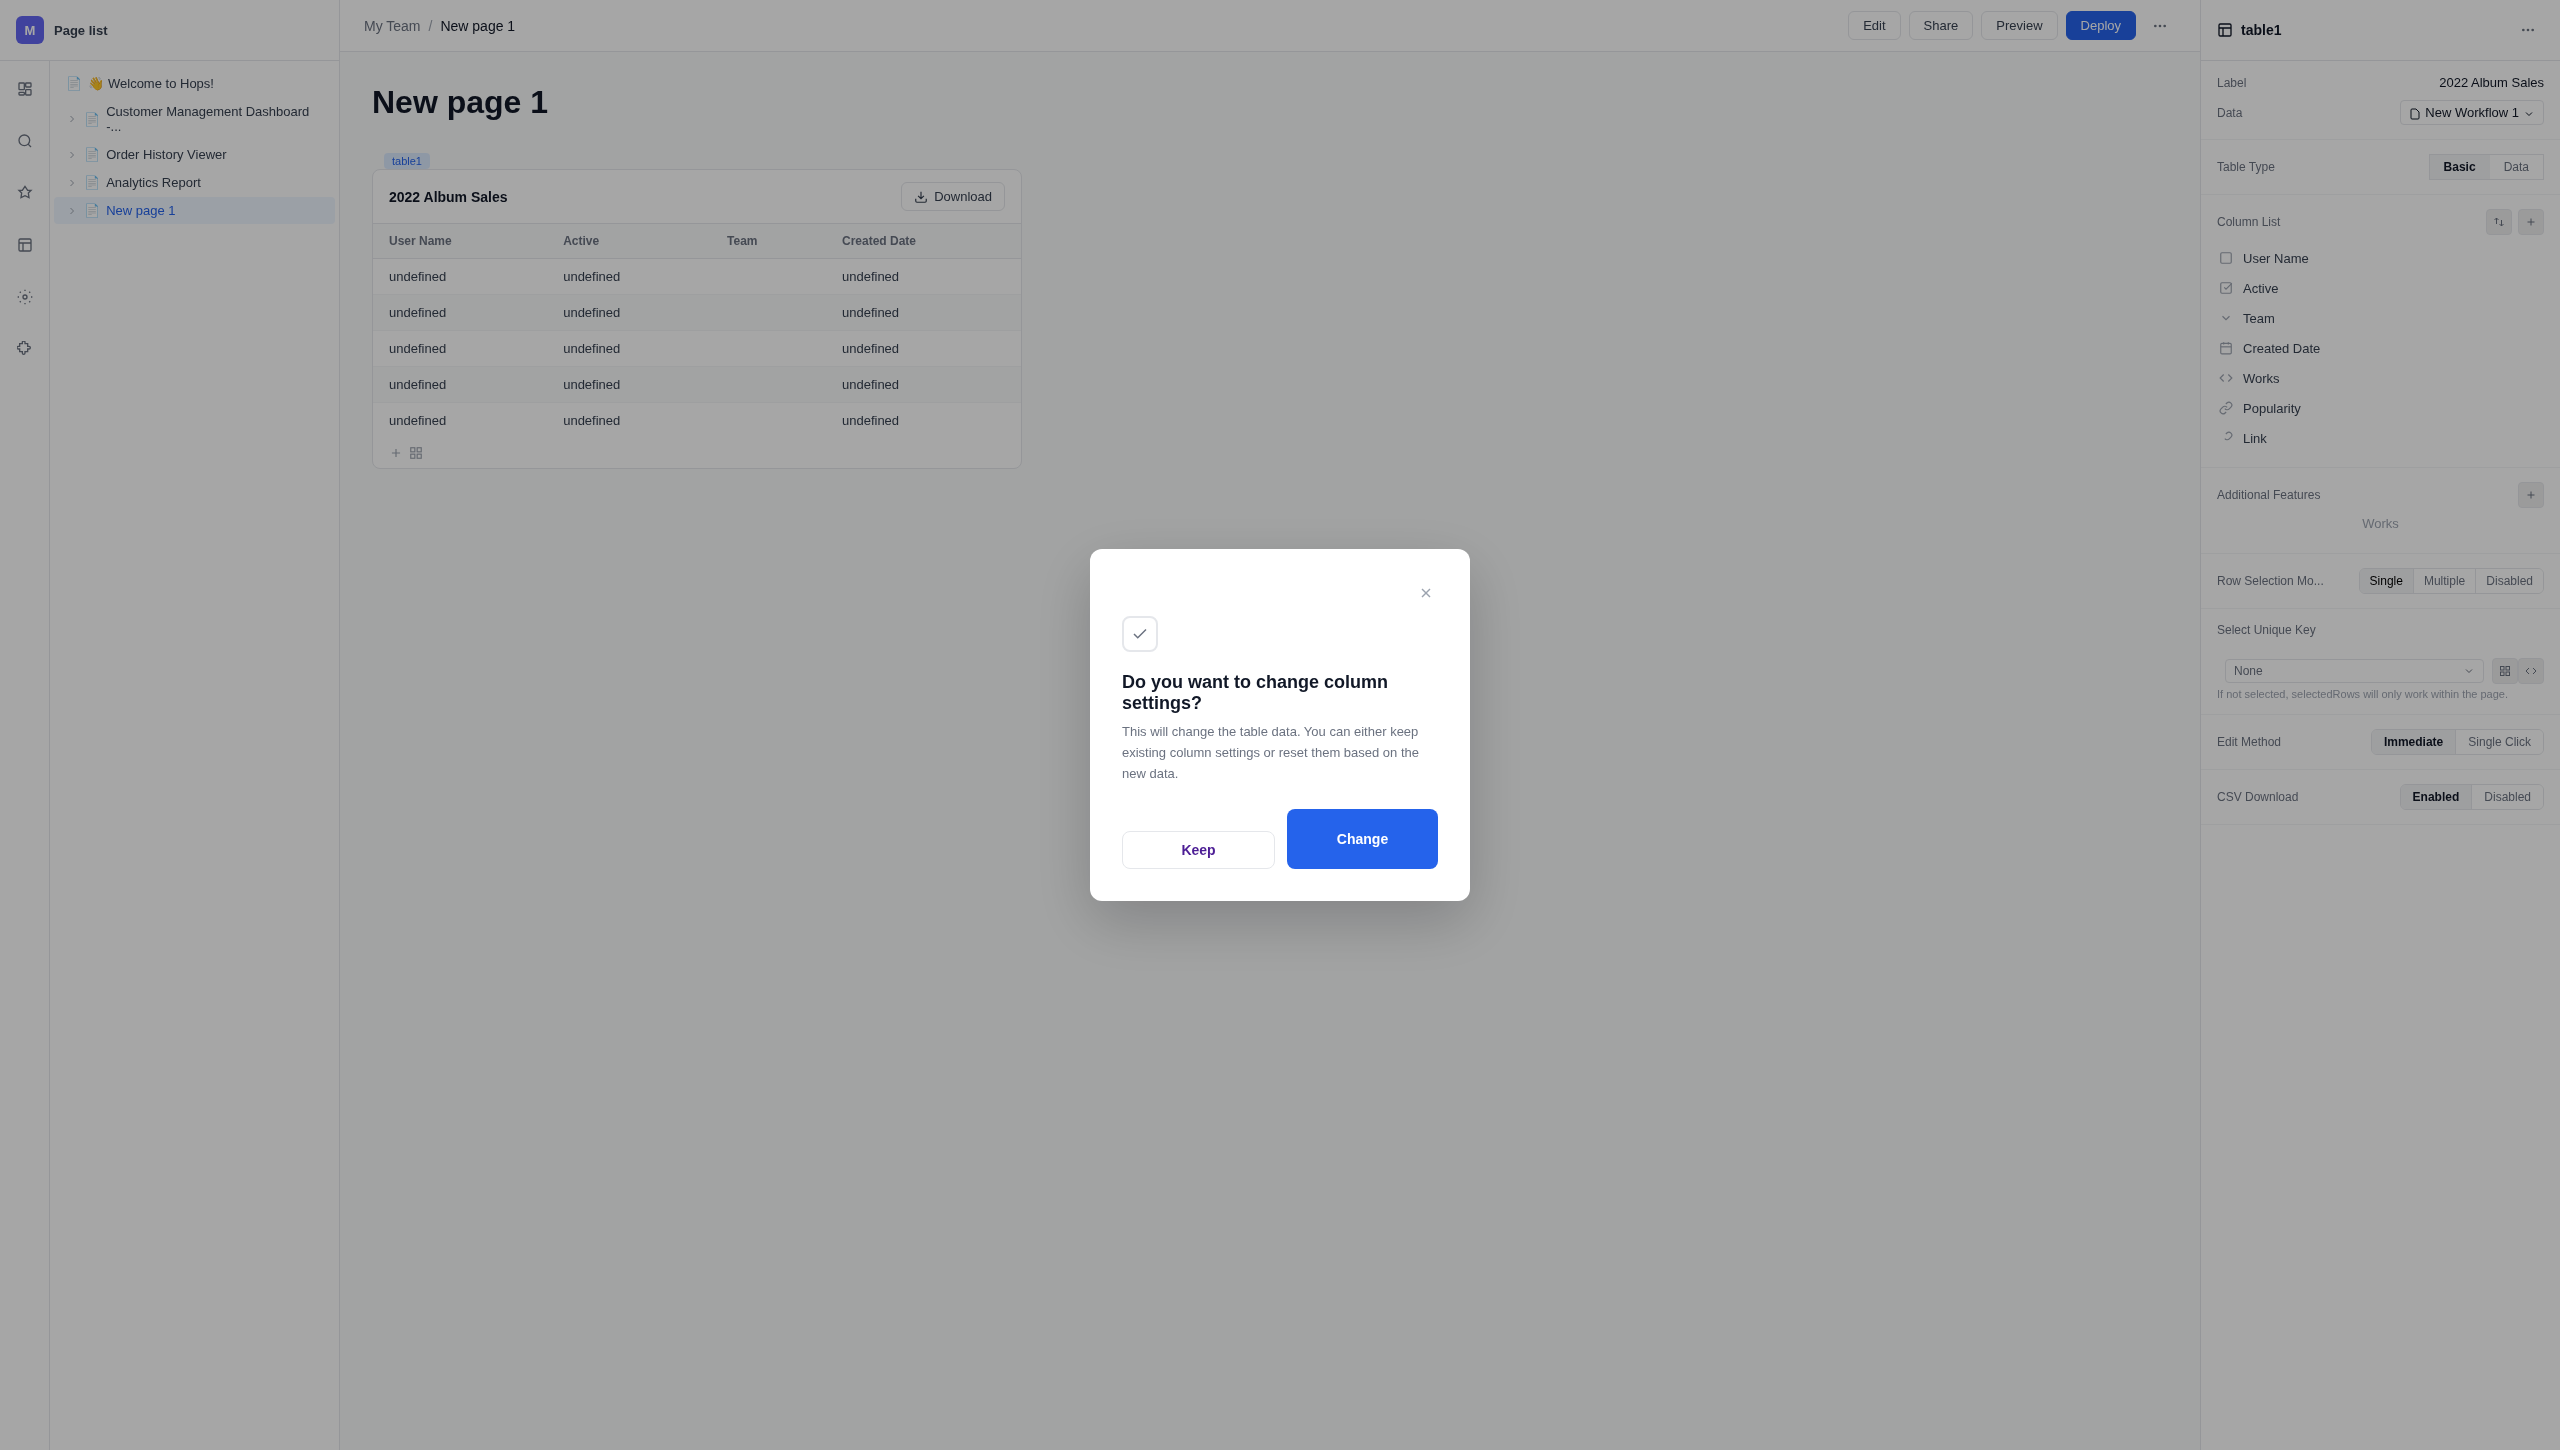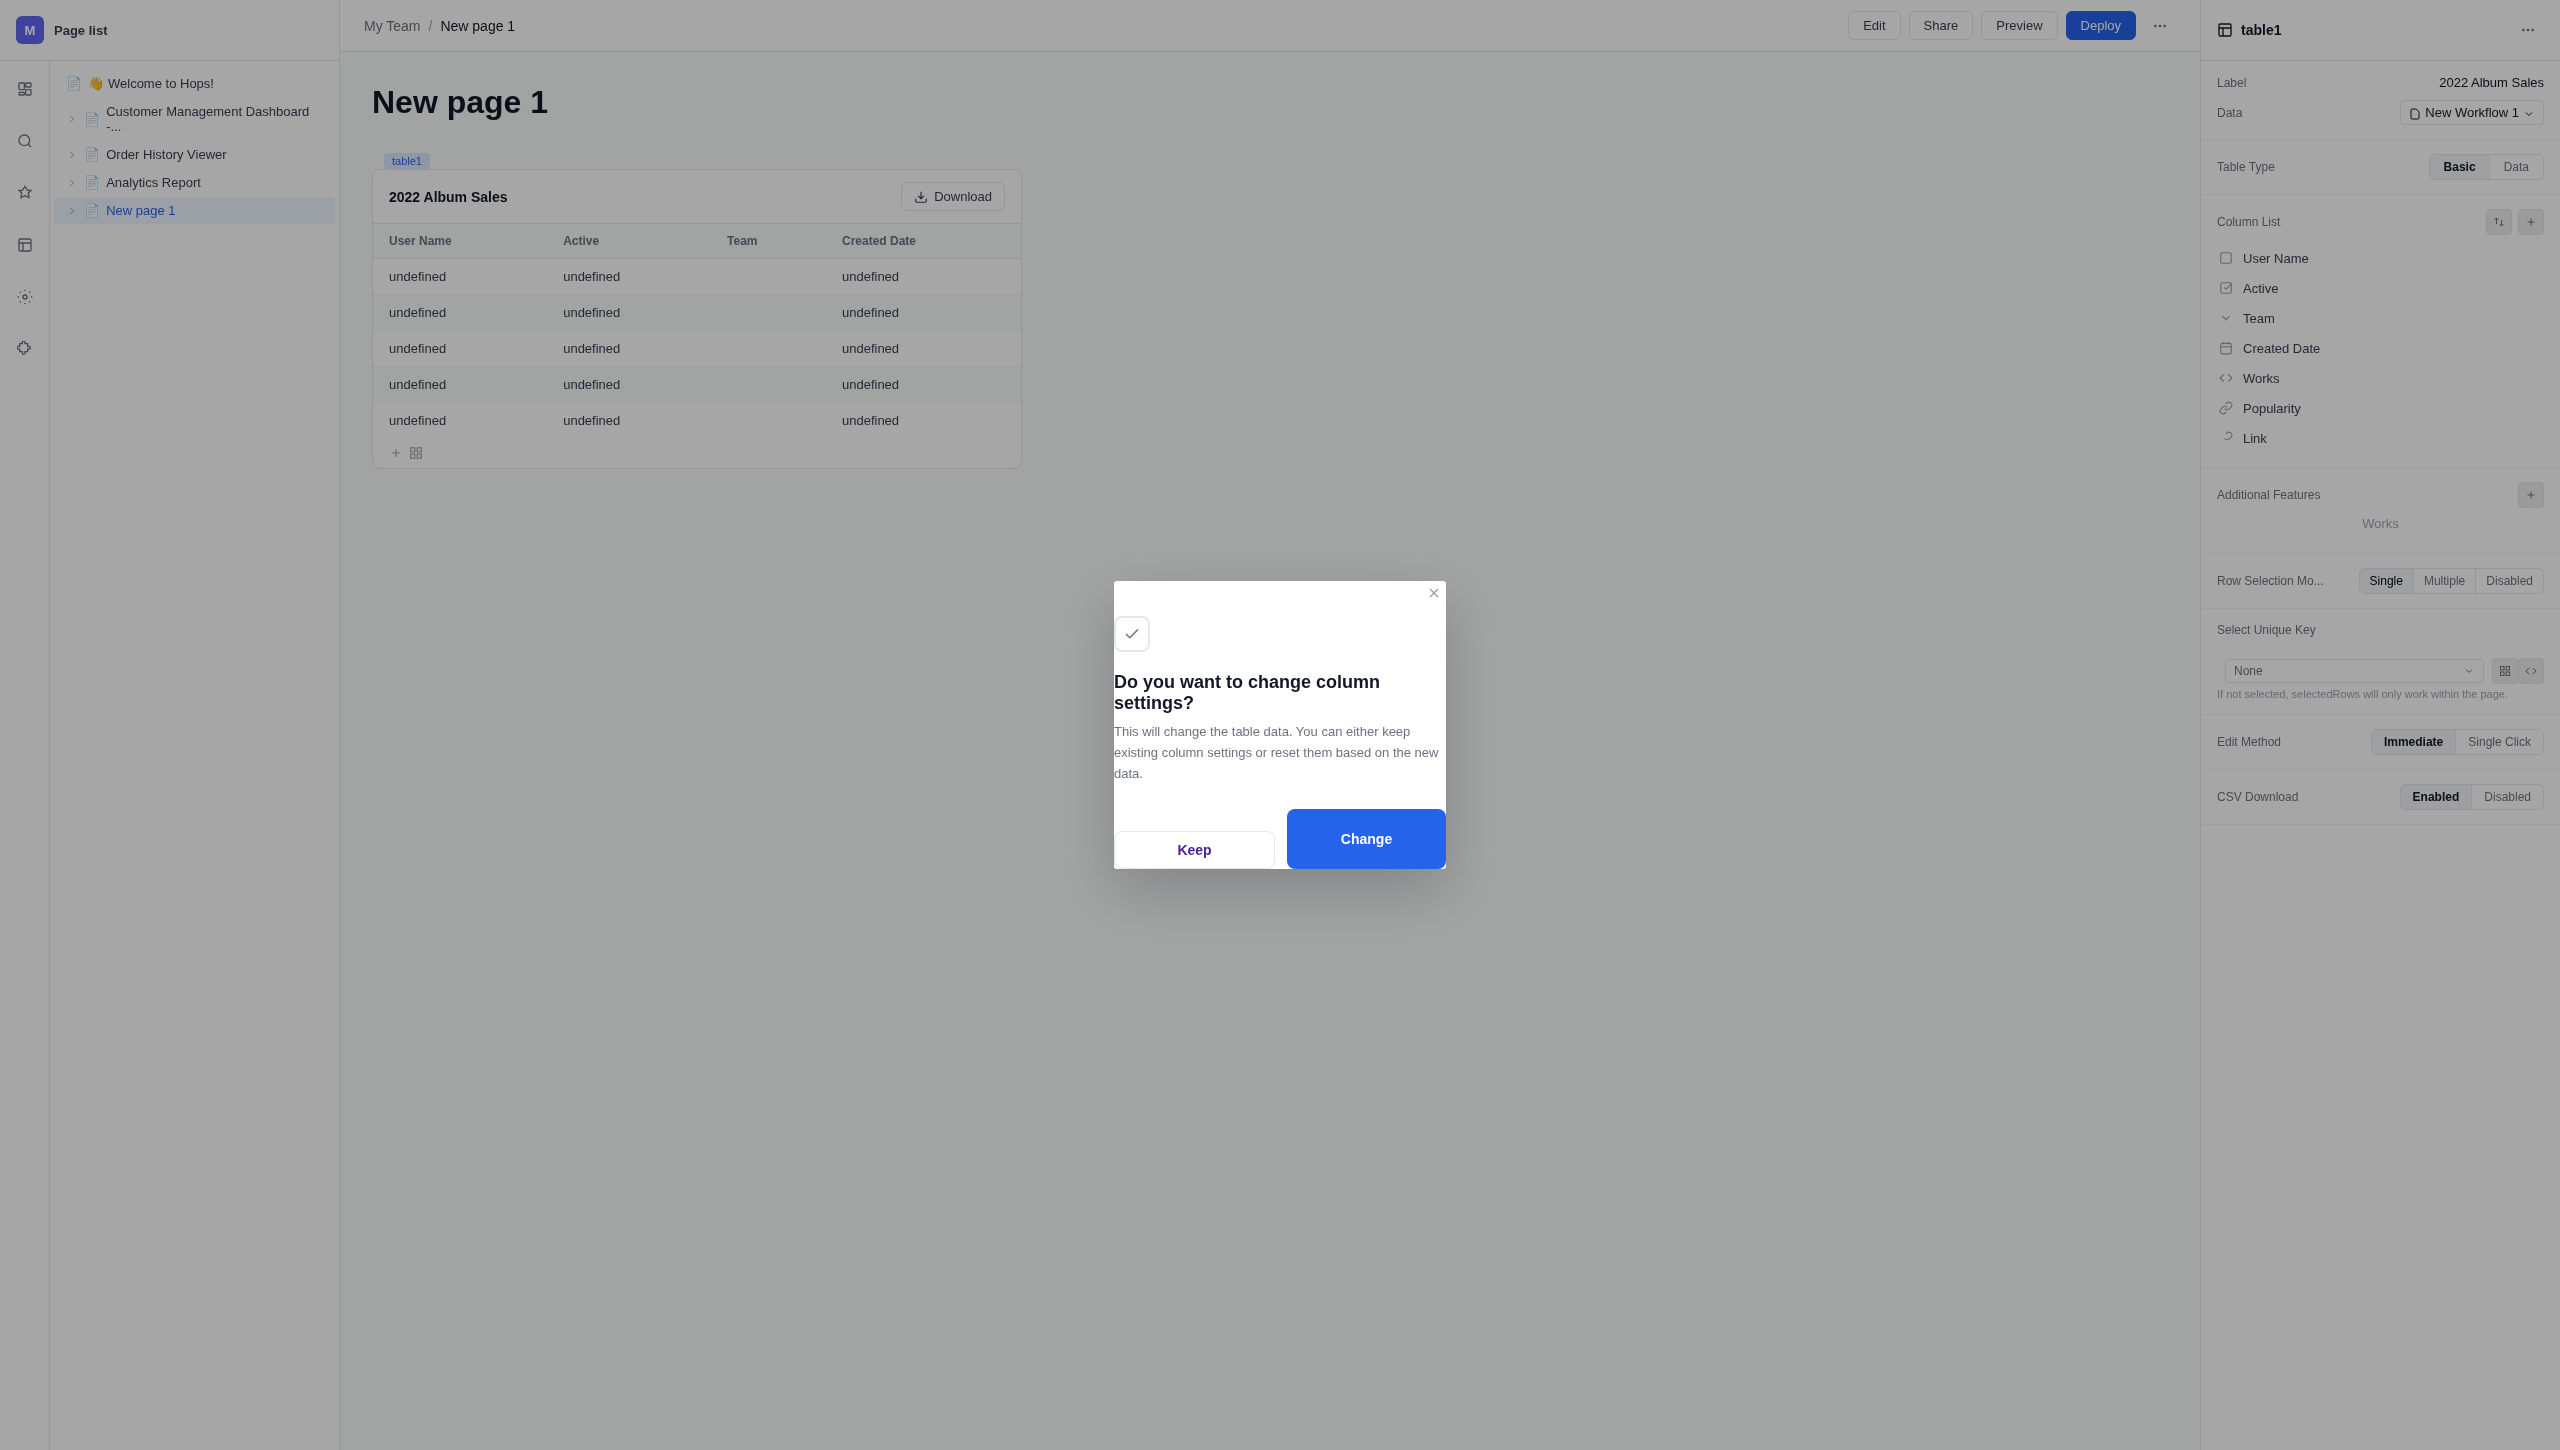--- a/index.html
+++ b/index.html
@@ -53,21 +53,21 @@
     
     .right-panel { width: 360px; background: #fff; border-left: 1px solid #e5e7eb; overflow-y: auto; flex-shrink: 0; }
     .panel-header { display: flex; align-items: center; justify-content: space-between; padding: 14px 16px; border-bottom: 1px solid #e5e7eb; }
     .panel-title { font-size: 14px; font-weight: 600; color: #111827; display: flex; align-items: center; gap: 8px; }
     .panel-section { padding: 14px 16px; border-bottom: 1px solid #f3f4f6; }
     .panel-row { display: flex; align-items: center; justify-content: space-between; margin-bottom: 10px; }
     .panel-row:last-child { margin-bottom: 0; }
     .panel-label { font-size: 12px; color: #6b7280; font-weight: 500; }
     .panel-value { font-size: 13px; color: #111827; display: flex; align-items: center; gap: 6px; }
     .panel-select { display: flex; align-items: flex-end; gap: 4px; padding: 4px 8px; border: 1px solid #e5e7eb; border-radius: 4px; font-size: 13px; color: #111827; cursor: pointer; }
-    .table-type-btns { display: flex; border: 1px solid #e5e7eb; border-radius: 6px; overflow: hidden; }
+    .table-type-btns { display: flex; border: 1px solid #e5e7eb; border-radius: 0; overflow: hidden; }
     .type-btn { padding: 5px 14px; font-size: 12px; cursor: pointer; border: none; background: #fff; color: #6b7280; }
     .type-btn.active { background: #f3f4f6; color: #111827; font-weight: 600; }
     .column-list { margin-top: 8px; }
     .column-list-header { display: flex; align-items: center; justify-content: space-between; margin-bottom: 8px; }
     .column-item { display: flex; align-items: center; gap: 8px; padding: 6px 0; }
     .col-icon { width: 18px; height: 18px; display: flex; align-items: center; justify-content: center; color: #9ca3af; flex-shrink: 0; }
     .col-name { font-size: 13px; color: #374151; }
     .selection-btns { display: flex; border: 1px solid #e5e7eb; border-radius: 6px; overflow: hidden; }
     .sel-btn { padding: 5px 10px; font-size: 12px; cursor: pointer; border: none; background: #fff; color: #6b7280; border-right: 1px solid #e5e7eb; }
     .sel-btn:last-child { border-right: none; }
@@ -77,21 +77,21 @@
     .icon-code { width: 26px; height: 26px; display: flex; align-items: center; justify-content: center; border: 1px solid #e5e7eb; border-radius: 4px; cursor: pointer; color: #6b7280; }
     .edit-method-btns { display: flex; border: 1px solid #e5e7eb; border-radius: 6px; overflow: hidden; }
     .em-btn { padding: 5px 12px; font-size: 12px; cursor: pointer; border: none; background: #fff; color: #6b7280; border-right: 1px solid #e5e7eb; }
     .em-btn:last-child { border-right: none; }
     .em-btn.active { background: #f3f4f6; color: #111827; font-weight: 600; }
     .hint-text { font-size: 11px; color: #9ca3af; margin-top: 4px; }
     .empty-badge { color: #9ca3af; font-size: 13px; text-align: center; padding: 8px 0; }
 
     
     .modal-overlay { position: fixed; inset: 0; background: rgba(0,0,0,0.35); display: flex; align-items: center; justify-content: center; z-index: 1000; }
-    .modal { background: #fff; border-radius: 3px; width: 332px; box-shadow: 0 20px 60px rgba(0,0,0,0.2); }
+    .modal { background: #fff; border-radius: 12px; padding: 32px; width: 380px; box-shadow: 0 20px 60px rgba(0,0,0,0.2); }
     .modal-check { width: 36px; height: 36px; border: 2px solid #e5e7eb; border-radius: 8px; display: flex; align-items: center; justify-content: center; margin-bottom: 20px; color: #6b7280; }
     .modal-title { font-size: 18px; font-weight: 700; color: #111827; margin-bottom: 8px; }
     .modal-desc { font-size: 13px; color: #6b7280; line-height: 1.6; margin-bottom: 24px; }
     .modal-actions { display: flex; gap: 12px; }
     .modal-btn-keep { flex: 1; padding: 10px; border: 1px solid #e5e7eb; border-radius: 8px; background: #fff; color: #4c1d95; font-size: 14px; font-weight: 600; cursor: pointer; margin-top: 22px; }
     .modal-btn-change { flex: 1; padding: 10px; border: none; border-radius: 8px; background: #2563eb; color: #fff; font-size: 14px; font-weight: 600; cursor: pointer; }
     .modal-inner { position: relative; }
     .modal-close-wrap { display: flex; justify-content: flex-end; margin-bottom: 8px; }
   </style>
 </head>

